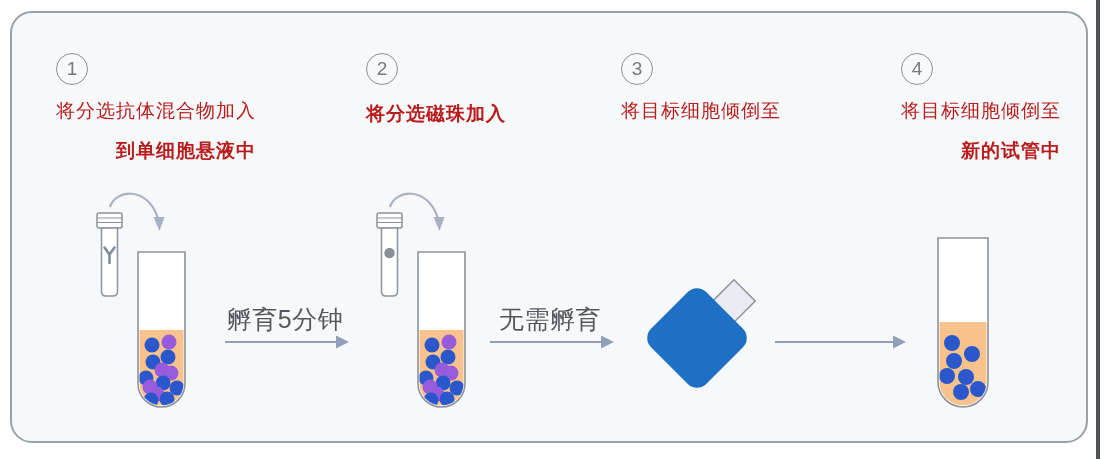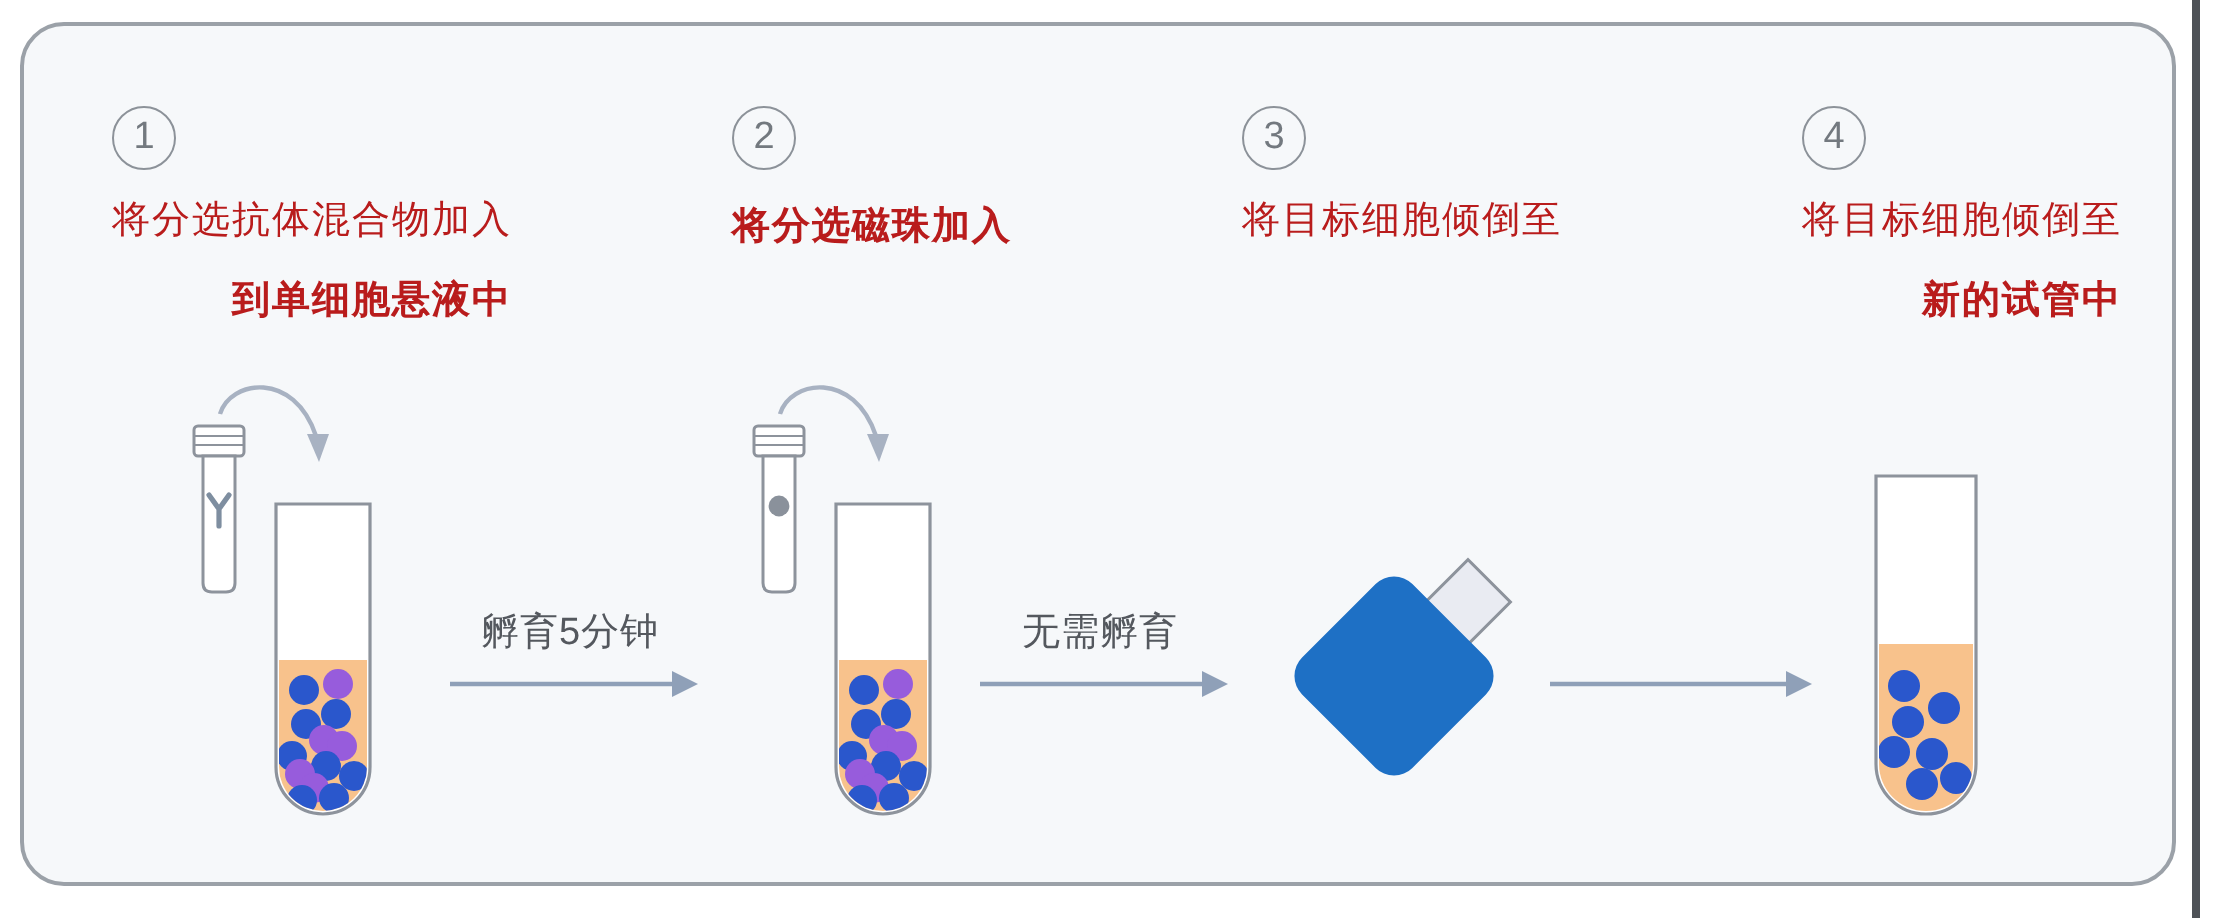--- a/index.html
+++ b/index.html
@@ -20,21 +20,21 @@
     width:30px;height:30px;border:1.6px solid #8c9299;border-radius:50%;
     color:#73797f;font-size:19px;line-height:30px;text-align:center;
   }
   .stepline{
     font-size:19px;letter-spacing:1px;line-height:22px;white-space:nowrap;color:#b91c1c;text-align:right;
   }
   .stepline.l1{margin-top:15px;}
   .stepline.l2{margin-top:18px;font-weight:bold;}
   .arrow-label{
     position:absolute;top:303px;width:160px;text-align:center;
-    font-size:19px;letter-spacing:0.5px;color:#54585e;white-space:nowrap;
+    font-size:25px;letter-spacing:0.5px;color:#54585e;white-space:nowrap;
   }
 </style>
 </head>
 <body>
 
 <div class="canvas">
 
   <div class="frame"></div>
   <div class="edge-line"></div>
 

